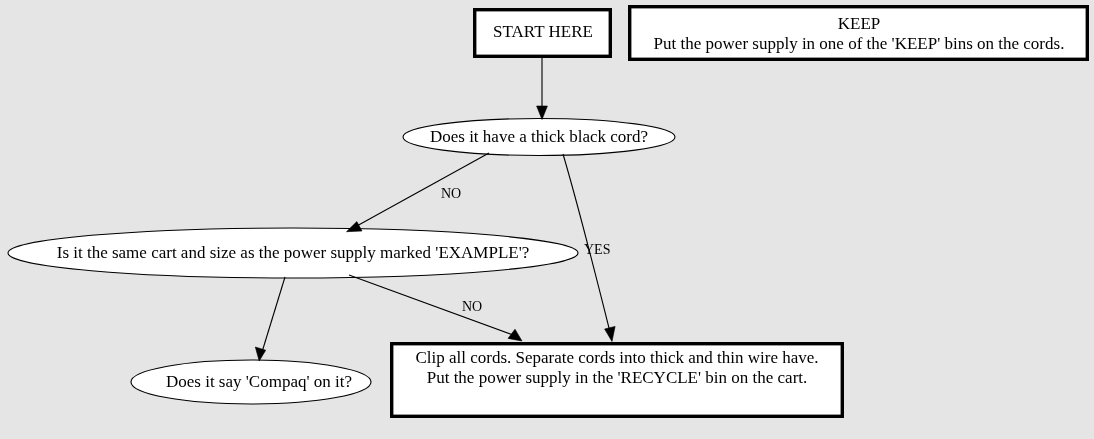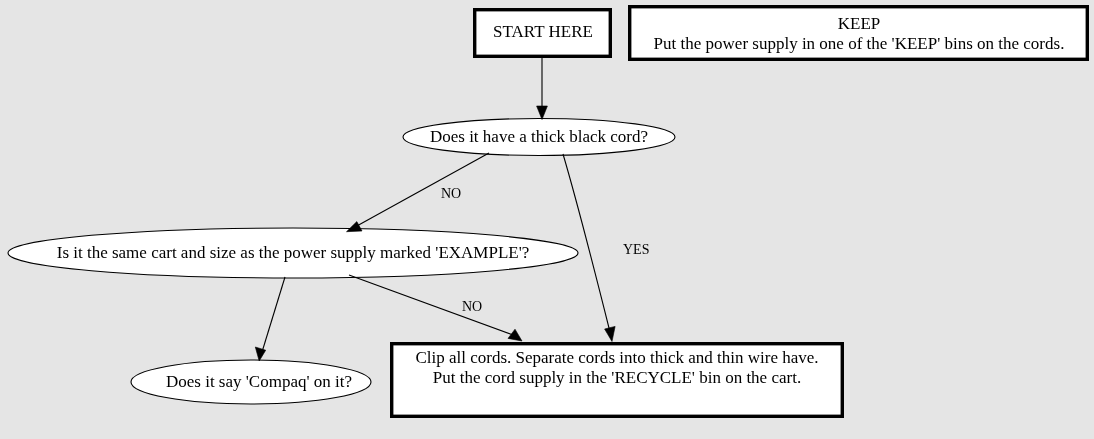--- a/index.html
+++ b/index.html
@@ -102,22 +102,22 @@
   </div>
 
   <div class="node-label label-md" style="left:404px; top:127px; width:270px;">Does it have a thick black cord?</div>
 
   <div class="node-label label-md" style="left:12px; top:243px; width:562px;">Is it the same cart and size as the power supply marked 'EXAMPLE'?</div>
 
   <div class="node-label label-md" style="left:133px; top:372px; width:252px;">Does it say 'Compaq' on it?</div>
 
   <div class="node-label label-md" style="left:392px; top:348px; width:450px;">
     <div>Clip all cords. Separate cords into thick and thin wire have.</div>
-    <div>Put the cord supply in the 'RECYCLE' bin on the cart.</div>
+    <div>Put the power supply in the 'RECYCLE' bin on the cart.</div>
   </div>
 
   <div class="edge-label" style="left:441px; top:186px;">NO</div>
 
-  <div class="edge-label" style="left:623px; top:242px;">YES</div>
+  <div class="edge-label" style="left:584px; top:242px;">YES</div>
 
   <div class="edge-label" style="left:462px; top:299px;">NO</div>
 
 </div>
 
 </body></html>

